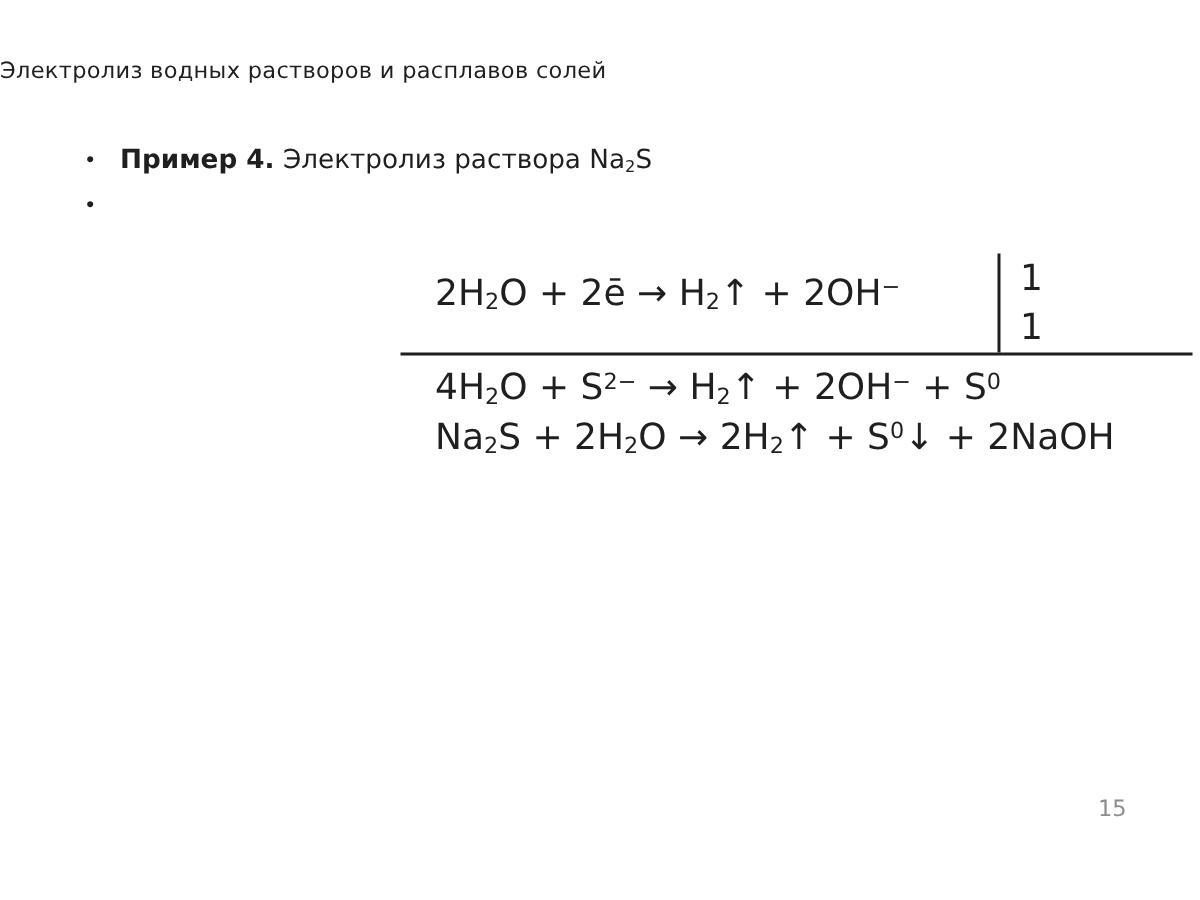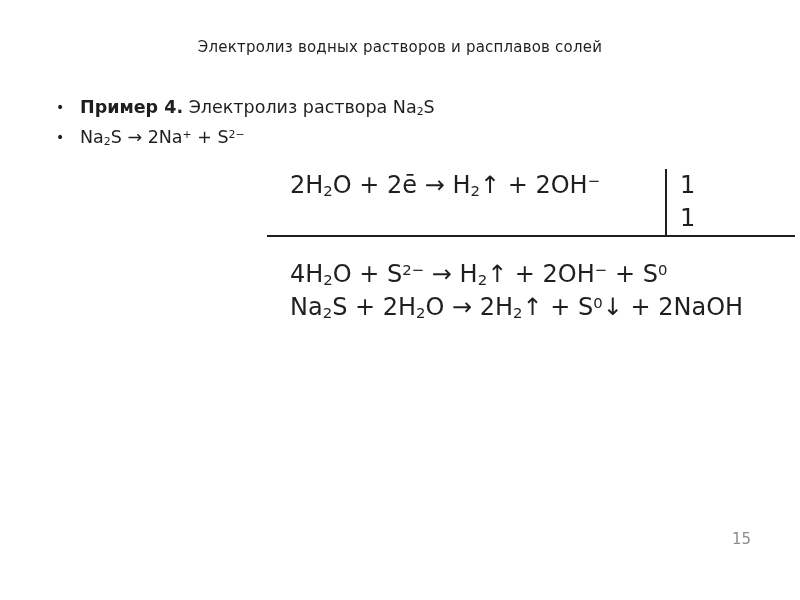--- a/index.html
+++ b/index.html
@@ -5,60 +5,59 @@
   html,body{margin:0;padding:0;}
   body{
     width:800px;height:600px;background:#ffffff;position:relative;overflow:hidden;
     font-family:"DejaVu Sans","Liberation Sans",sans-serif;color:#1f1f1f;
   }
   sup{font-size:62%;vertical-align:0.45em;line-height:0;}
   sub{font-size:62%;vertical-align:-0.22em;line-height:0;}
 
   .slide-title{
     position:absolute;top:38px;left:0;width:100%;
-    text-align:center;font-size:15px;letter-spacing:0.2px;
+    text-align:left;font-size:15px;letter-spacing:0.2px;
   }
 
   .bullets{position:absolute;left:56px;top:92px;}
   .bullet{display:flex;align-items:flex-start;font-size:17.5px;line-height:30px;}
   .bullet .marker{width:24px;font-size:14px;line-height:30px;color:#1f1f1f;}
   .bullet .bold{font-weight:bold;}
 
   .electrodes{
     position:absolute;left:18px;top:169px;
     font-size:24px;line-height:33px;letter-spacing:0.3px;
   }
 
   .reactions{
     position:absolute;left:267px;top:169px;width:528px;
     font-size:24px;line-height:33px;
   }
   .half-table{display:flex;}
-  .half-eqs{width:398px;padding-left:23px;box-sizing:border-box;}
+  .half-eqs{width:398px;padding-left:23px;box-sizing:border-box;margin-top:10px;}
   .half-coefs{flex:1;border-left:2px solid #1f1f1f;padding-left:13px;}
-  .sum-block{border-top:2px solid #1f1f1f;padding:21px 0 0 23px;}
+  .sum-block{border-top:2px solid #1f1f1f;padding:5px 0 0 23px;}
 
   .page-number{
     position:absolute;left:732px;top:530px;
     font-size:15px;color:#8c8c8c;
   }
 </style>
 </head>
 <body>
 
 <div class="slide-title">Электролиз водных растворов и расплавов солей</div>
 
 <div class="bullets">
   <div class="bullet">
     <span class="marker">•</span>
     <span><span class="bold">Пример 4.</span><span> Электролиз раствора Na<sub>2</sub>S</span></span>
   </div>
   <div class="bullet">
     <span class="marker">•</span>
-    <span><span class="bold"></span><span>Na<sub>2</sub>S → 2Na<sup>+</sup> + S<sup>2−</sup></span></span>
   </div>
 </div>
 
 <div class="electrodes">
 </div>
 
 <div class="reactions">
   <div class="half-table">
     <div class="half-eqs">
       <div>2H<sub>2</sub>O + 2ē → H<sub>2</sub>↑ + 2OH<sup>−</sup></div>

